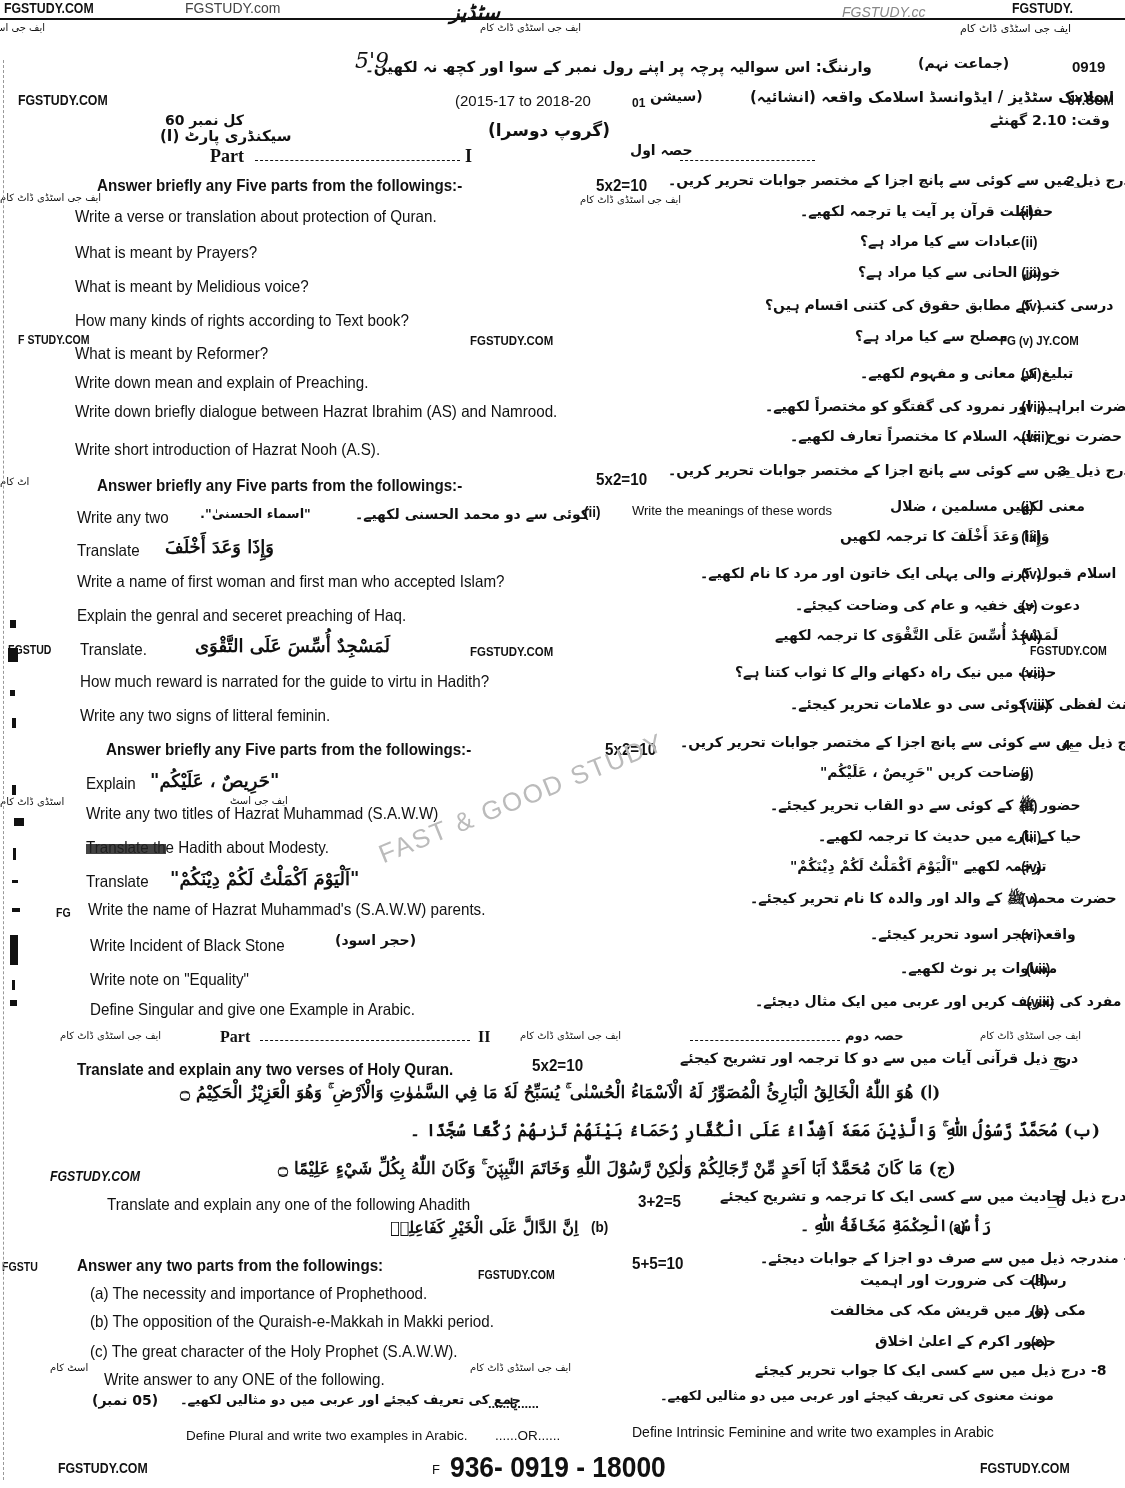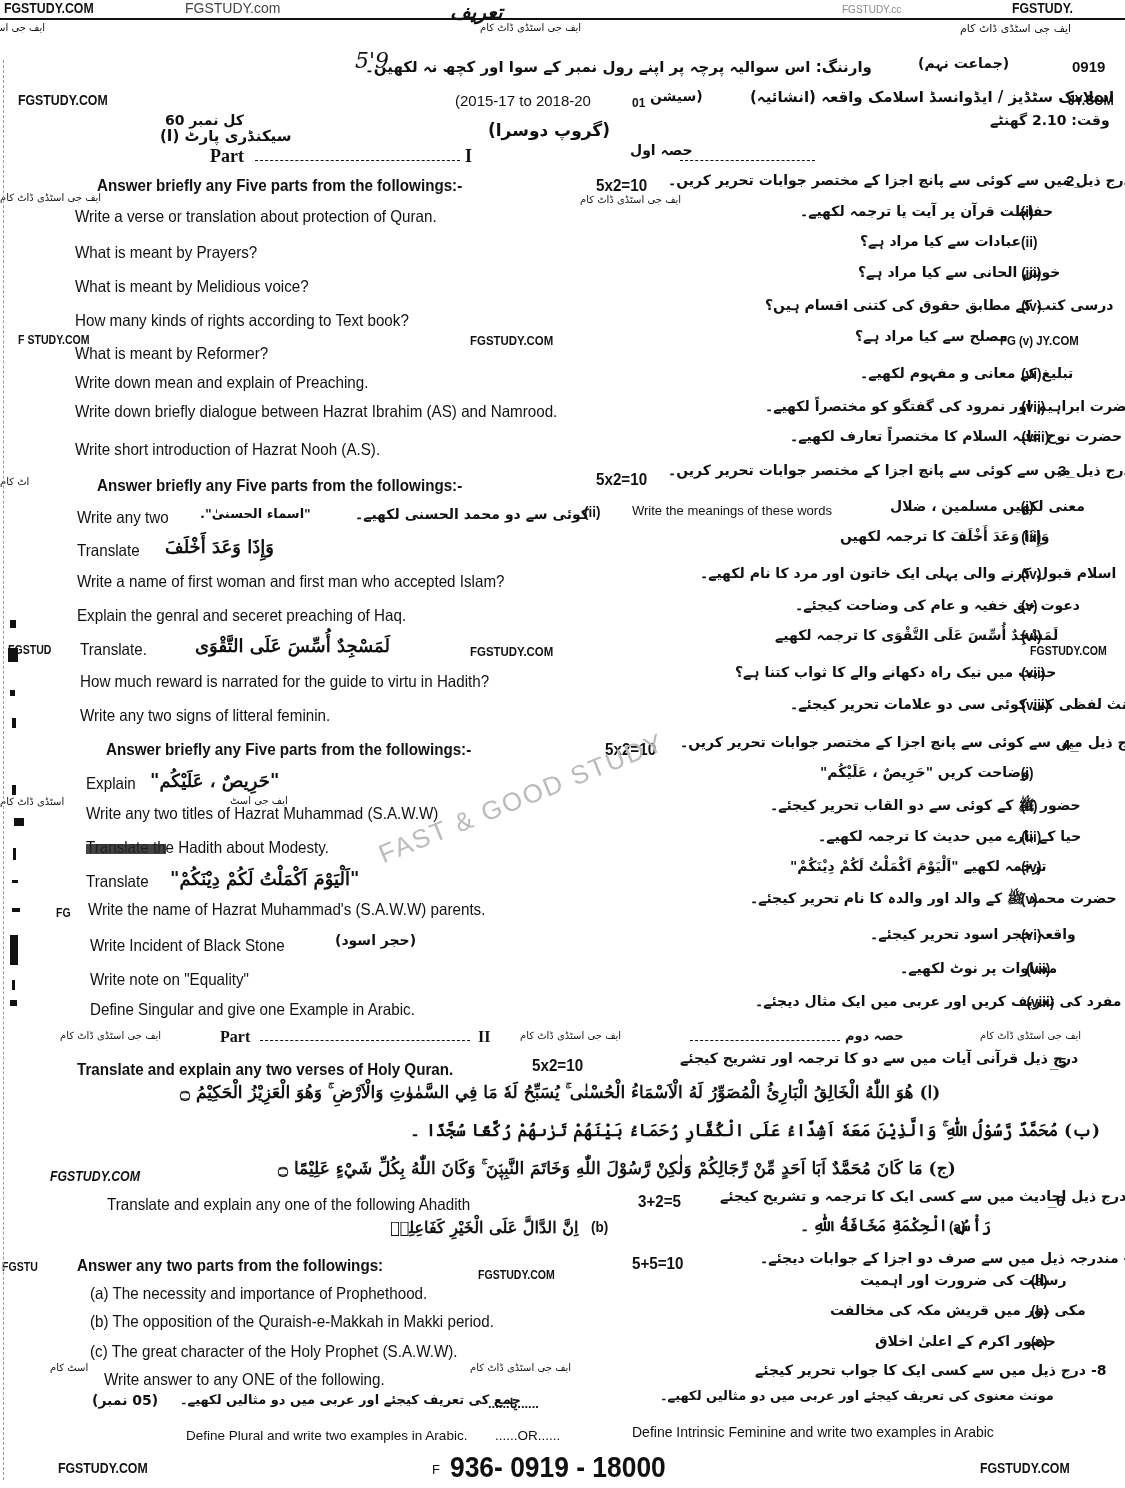--- a/index.html
+++ b/index.html
@@ -20,22 +20,22 @@
   .topbar { position:absolute; left:0; top:18px; width:1125px; height:2px; background:#111; }
   .code { font-family:"Liberation Sans", sans-serif; font-weight:bold; font-size:30px; transform:scaleX(0.88); transform-origin:left; }
   .speck { position:absolute; background:#111; }
 </style>
 </head>
 <body>
 
 <div class="topbar"></div>
 <div class="abs wm" style="left:4px;top:0px;">FGSTUDY.COM</div>
 <div class="abs wm-light" style="left:185px;top:0px;">FGSTUDY.com</div>
-<div class="abs ur-big" style="left:450px;top:0px;font-size:20px;font-style:italic;">تعریف</div>
-<div class="abs small" style="left:842px;top:4px;color:#888;font-size:10px;">FGSTUDY.cc</div>
+<div class="abs ur-big" style="left:450px;top:0px;font-size:20px;font-style:italic;">سٹڈیز</div>
+<div class="abs small" style="left:842px;top:4px;color:#888;font-size:14px;font-style:italic;">FGSTUDY.cc</div>
 <div class="abs wm" style="left:1012px;top:0px;">FGSTUDY.</div>
 
 <div class="abs ur" style="right:1080px;top:22px;font-size:10px;font-weight:normal;">ایف جی اسٹڈی ڈاٹ کام</div>
 <div class="abs ur" style="left:480px;top:22px;font-size:10px;font-weight:normal;">ایف جی اسٹڈی ڈاٹ کام</div>
 <div class="abs ur" style="left:960px;top:22px;font-size:11px;font-weight:normal;">ایف جی اسٹڈی ڈاٹ کام</div>
 
 <div class="abs" style="left:355px;top:48px;font-family:'DejaVu Serif',serif;font-size:22px;font-style:italic;">5'9</div>
 <div class="abs ur" style="left:365px;top:58px;font-size:15px;">وارننگ: اس سوالیہ پرچہ پر اپنے رول نمبر کے سوا اور کچھ نہ لکھیں۔</div>
 <div class="abs ur" style="left:918px;top:55px;font-size:14px;">(جماعت نہم)</div>
 <div class="abs num" style="left:1072px;top:58px;">0919</div>

